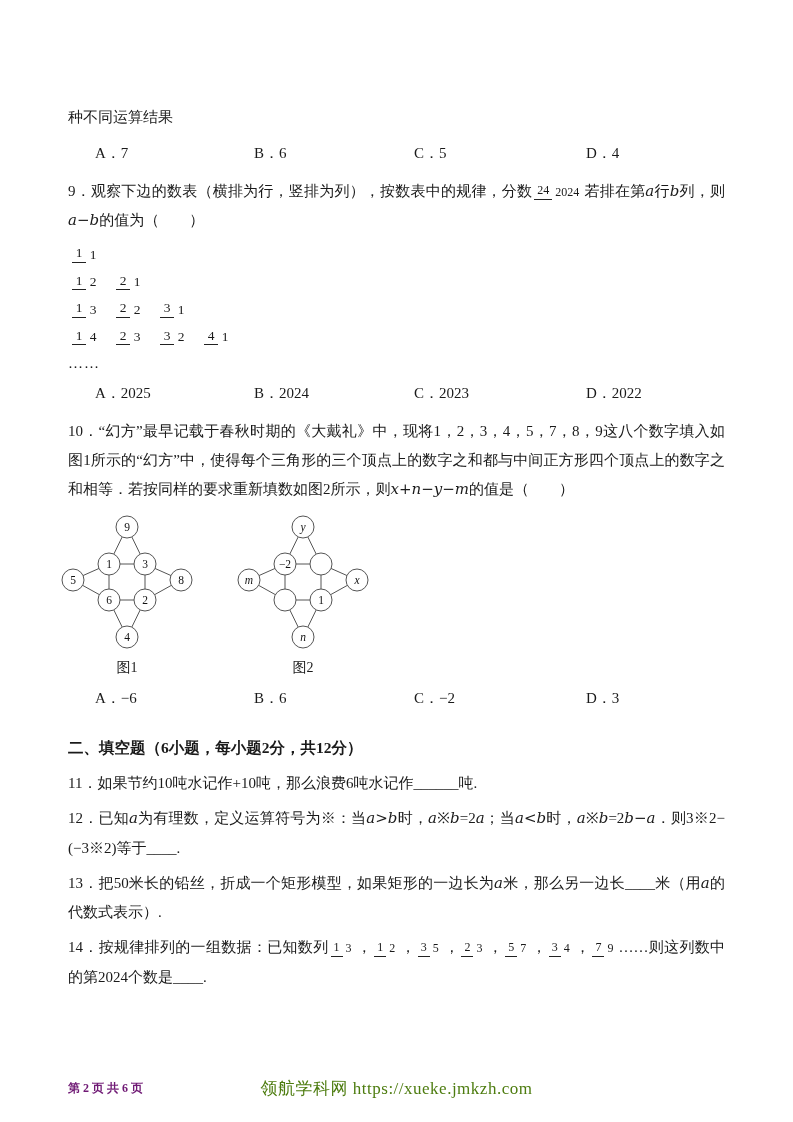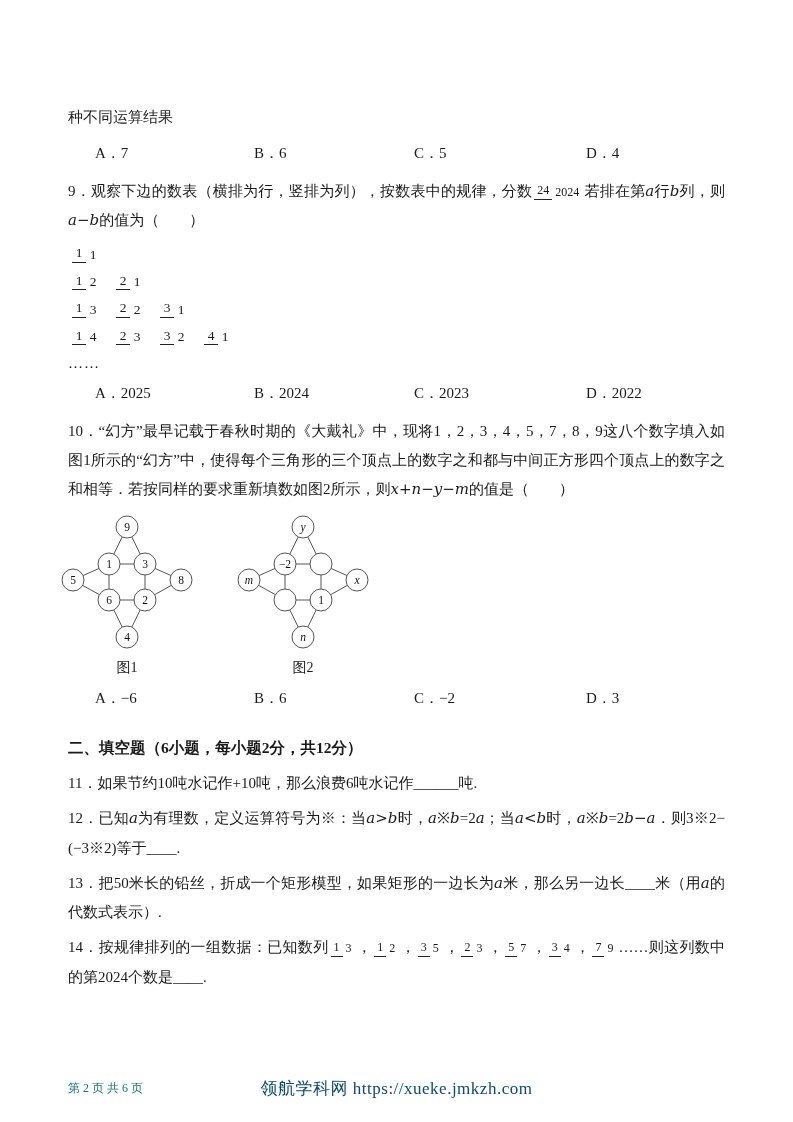--- a/index.html
+++ b/index.html
@@ -25,21 +25,21 @@
   .figures { display:flex; gap:26px; margin:8px 0 4px -16px; }
   .figure { display:flex; flex-direction:column; align-items:center; width:150px; }
   .caption { font-size:14px; margin-top:4px;text-align:right; }
   .edge { stroke:#555; stroke-width:1; }
   .node { fill:#fff; stroke:#555; stroke-width:1; }
   .nlabel { font-size:11.5px; fill:#111; font-family:"Liberation Serif","DejaVu Serif",serif; }
   .it { font-style:italic; }
   .section { font-size:15.5px; font-weight:bold; margin:26px 0 10px 0; }
   .fill { margin:6px 0; }
   .footer { position:absolute; left:0; right:0; bottom:22px; height:26px; }
-  .pageinfo { position:absolute; left:68px; bottom:3px; font-size:12px; font-weight:normal; color:#0f766e; }
+  .pageinfo { position:absolute; left:68px; bottom:3px; font-size:12px; font-weight:bold; color:#701a75; }
   .watermark { position:absolute; left:50%; transform:translateX(-50%); bottom:0; font-size:17px; letter-spacing:0.5px; }
 </style>
 </head>
 <body>
 
 <div class="page">
 
   <p class="q"><span>种不同运算结果</span></p>
   <div class="opts">
     <span class="opt o1">A．7</span>
@@ -209,15 +209,15 @@
       </span><span>，</span><span class="frac">
         <span class="num">3</span>
         <span class="den">4</span>
       </span><span>，</span><span class="frac">
         <span class="num">7</span>
         <span class="den">9</span>
       </span><span>……则这列数中的第2024个数是____.</span></p>
 
   <div class="footer">
     <span class="pageinfo">第 2 页 共 6 页</span>
-    <span class="watermark" style="color: #0c4a6e;">领航学科网 https://xueke.jmkzh.com</span>
+    <span class="watermark" style="color: #4d7c0f;">领航学科网 https://xueke.jmkzh.com</span>
   </div>
 </div>
 
 </body></html>

